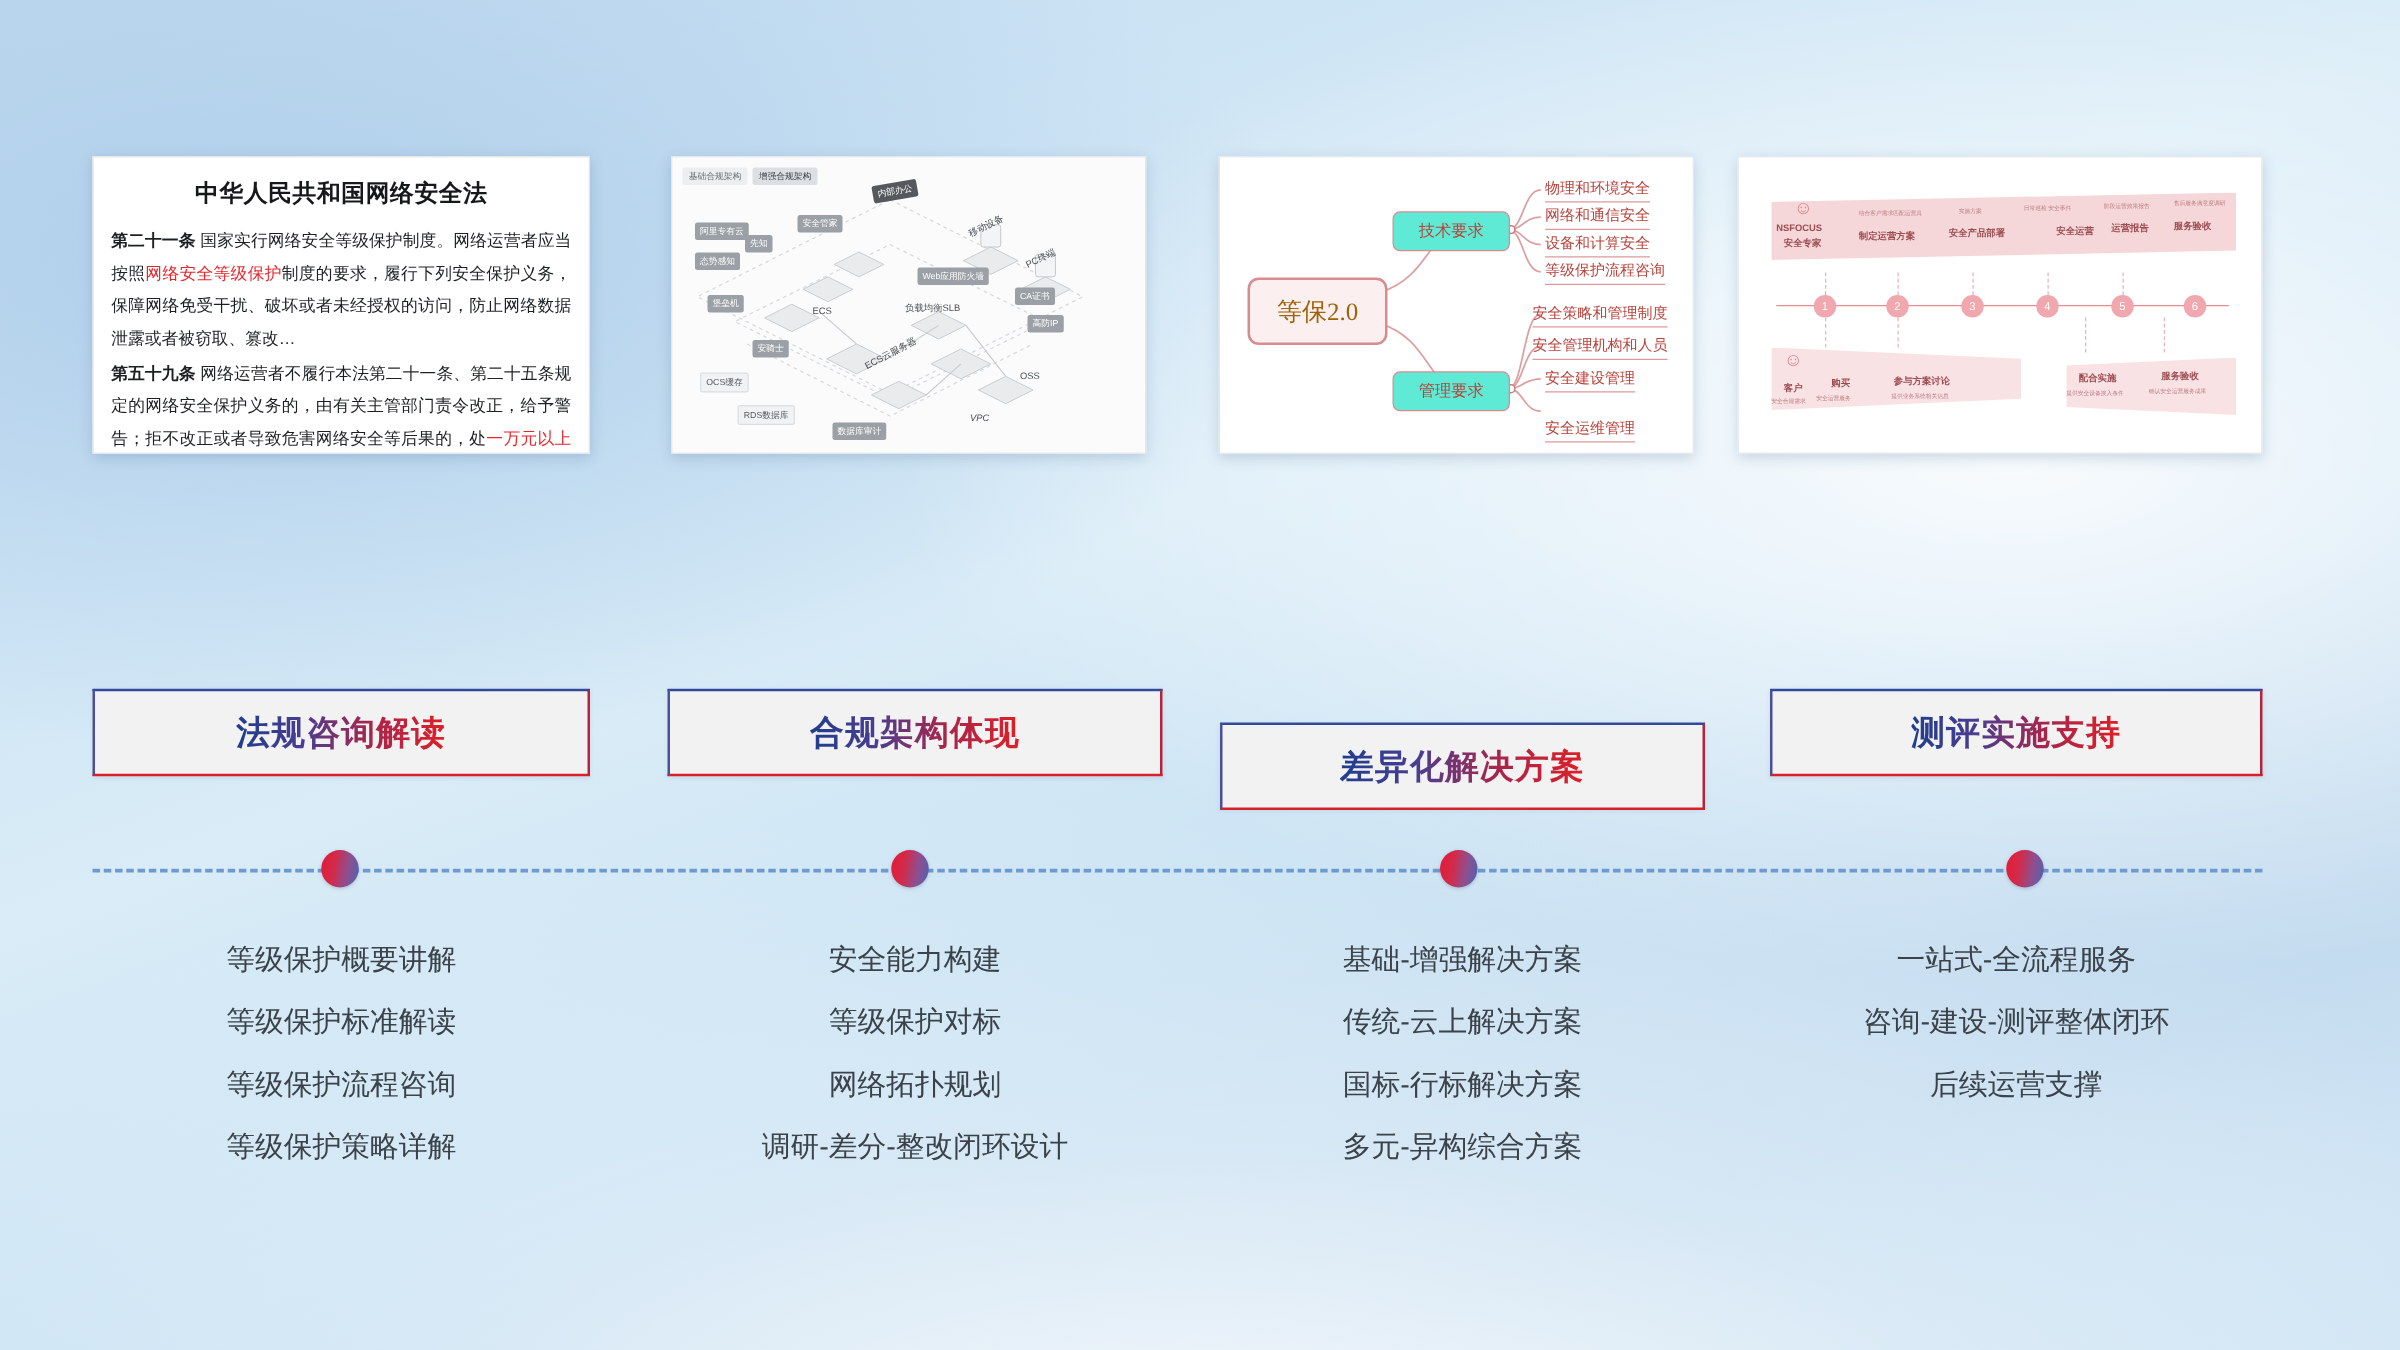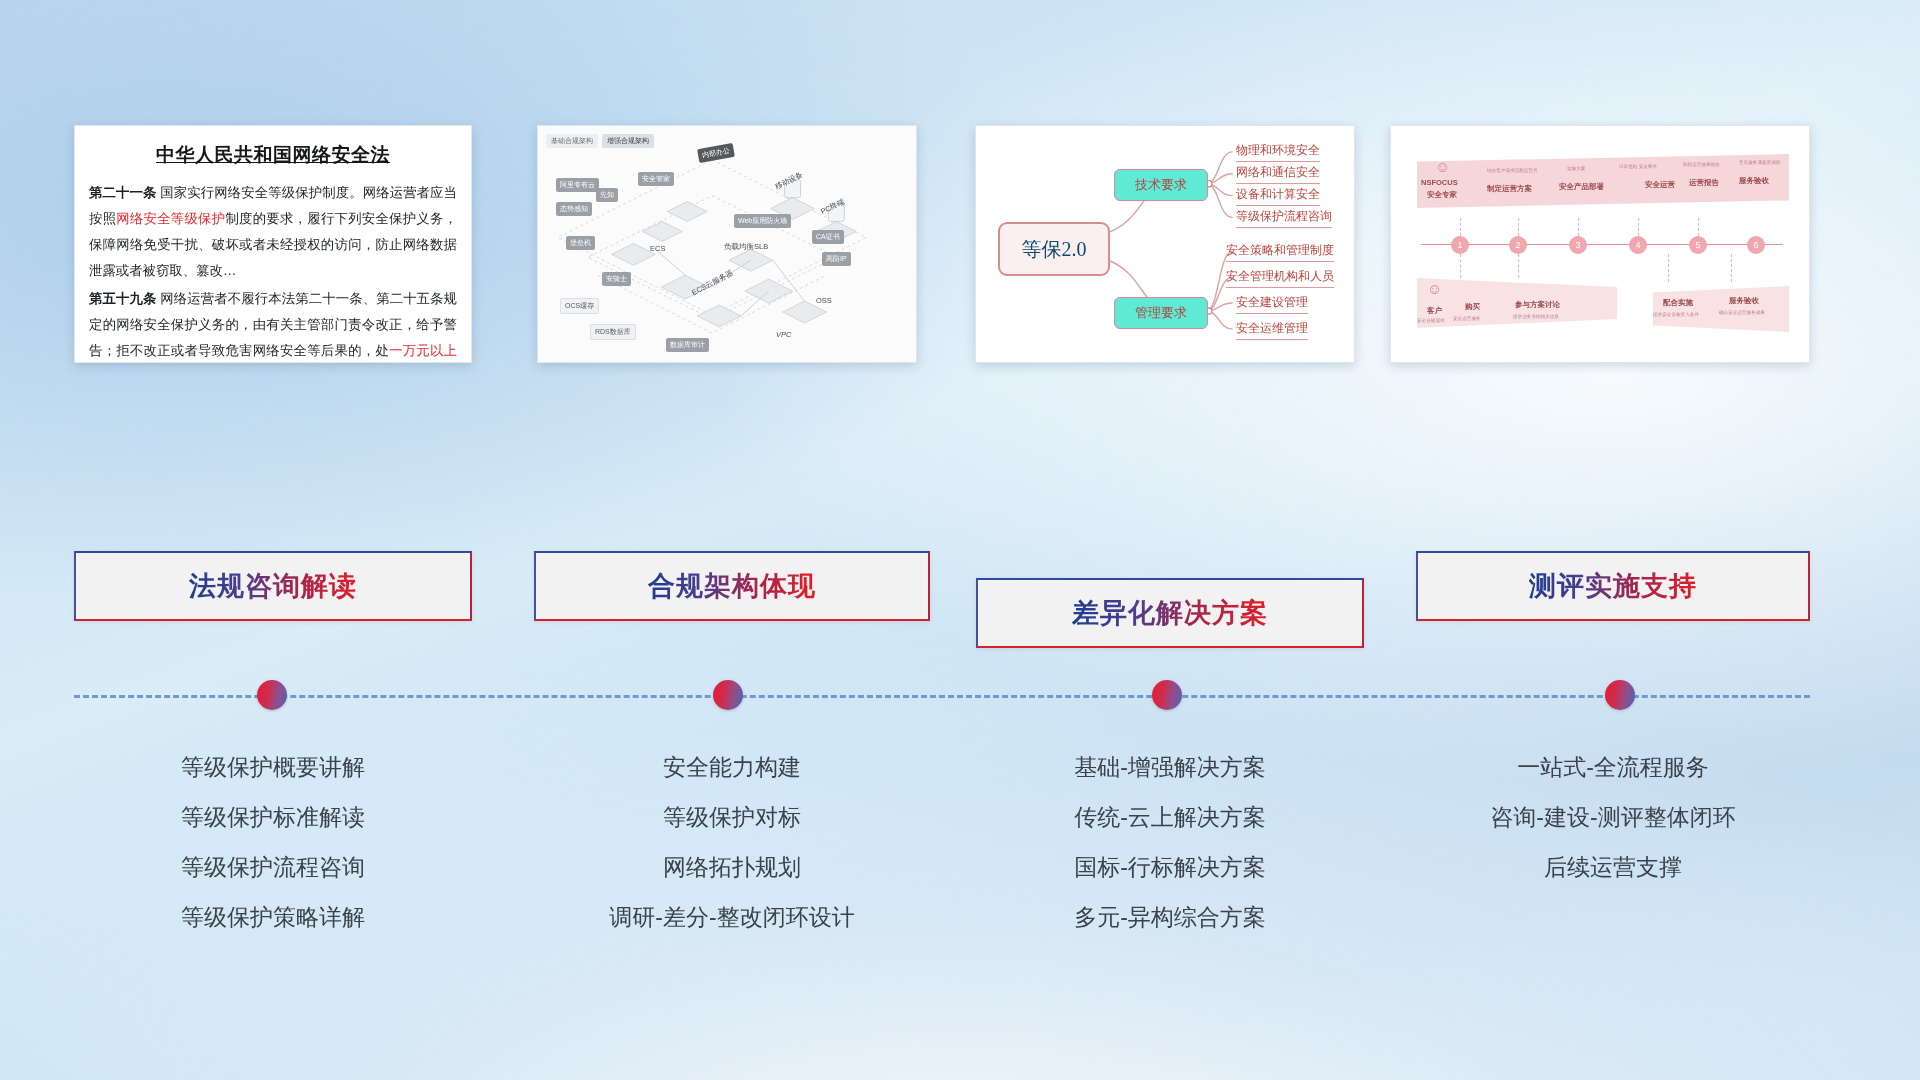--- a/index.html
+++ b/index.html
@@ -28,21 +28,21 @@
     border:1px solid #e2e6ea;box-sizing:border-box;overflow:hidden;
   }
   .card1{left:74px;width:398px;}
   .card2{left:537px;width:380px;background:#fbfbfc;}
   .card3{left:975px;width:380px;}
   .card4{left:1390px;width:420px;background:#fdfafb;}
 
   
   .law-title{
     text-align:center;font-weight:bold;font-size:19px;color:#16181a;
-    margin:16px 0 12px 0;letter-spacing:.5px;text-decoration:underline;
+    margin:16px 0 12px 0;letter-spacing:.5px;
   }
   .law-body{
     padding:0 14px;font-size:13.4px;line-height:26px;color:#1d2023;text-align:justify;
   }
   .law-body p{margin:0 0 2px 0;}
   .law-body b{font-weight:bold;}
   .hl{color:#e8262b;}
 
   
   .arch{position:relative;width:100%;height:100%;background:#fbfbfc;}
@@ -54,21 +54,21 @@
   .nodebox.lt{background:#f1f2f4;color:#55595e;border:1px solid #dcdee1;}
   .nodeplain{position:absolute;font-size:7.5px;color:#4a4e53;white-space:nowrap;}
 
   
   .mindmap{position:relative;width:100%;height:100%;background:#fff;}
   .mm-root{
     position:absolute;left:22px;top:96px;width:108px;height:50px;
     border:2.5px solid #d98b8f;border-radius:9px;background:#fbeff0;
     display:flex;align-items:center;justify-content:center;
     font-family:"Liberation Serif","DejaVu Serif",serif;
-    font-size:20px;color:#0c4a6e;
+    font-size:20px;color:#a16207;
   }
   .mm-branch{
     position:absolute;width:92px;height:30px;border:1.6px solid #d98b8f;border-radius:6px;
     background:#5eead4;display:flex;align-items:center;justify-content:center;
     font-family:"Liberation Serif","DejaVu Serif",serif;font-size:13px;color:#b8433c;
   }
   .mm-leaf{
     position:absolute;font-family:"Liberation Serif","DejaVu Serif",serif;
     font-size:12px;color:#b8433c;white-space:nowrap;padding-bottom:2px;
     border-bottom:1.6px solid #dc9a9c;
@@ -236,21 +236,21 @@
         <div class="mm-root">等保2.0</div>
         <div class="mm-branch" style="left:138px;top:43px;">技术要求</div>
         <div class="mm-branch" style="left:138px;top:171px;">管理要求</div>
         <div class="mm-leaf" style="left:260px;top:16px;">物理和环境安全</div>
         <div class="mm-leaf" style="left:260px;top:38px;">网络和通信安全</div>
         <div class="mm-leaf" style="left:260px;top:60px;">设备和计算安全</div>
         <div class="mm-leaf" style="left:260px;top:82px;">等级保护流程咨询</div>
         <div class="mm-leaf" style="left:250px;top:116px;">安全策略和管理制度</div>
         <div class="mm-leaf" style="left:250px;top:142px;">安全管理机构和人员</div>
         <div class="mm-leaf" style="left:260px;top:168px;">安全建设管理</div>
-        <div class="mm-leaf" style="left:260px;top:194px;">安全运维管理</div>
+        <div class="mm-leaf" style="left:260px;top:208px;">安全运维管理</div>
       </div>
     </div>
 
     <div class="card card4">
       <div class="flow">
         <div class="flow-band"></div>
         <div class="flow-band2"></div>
         <div class="flow-band3"></div>
 
         <div class="fl-person" style="left:44px;top:32px;">☺</div>

